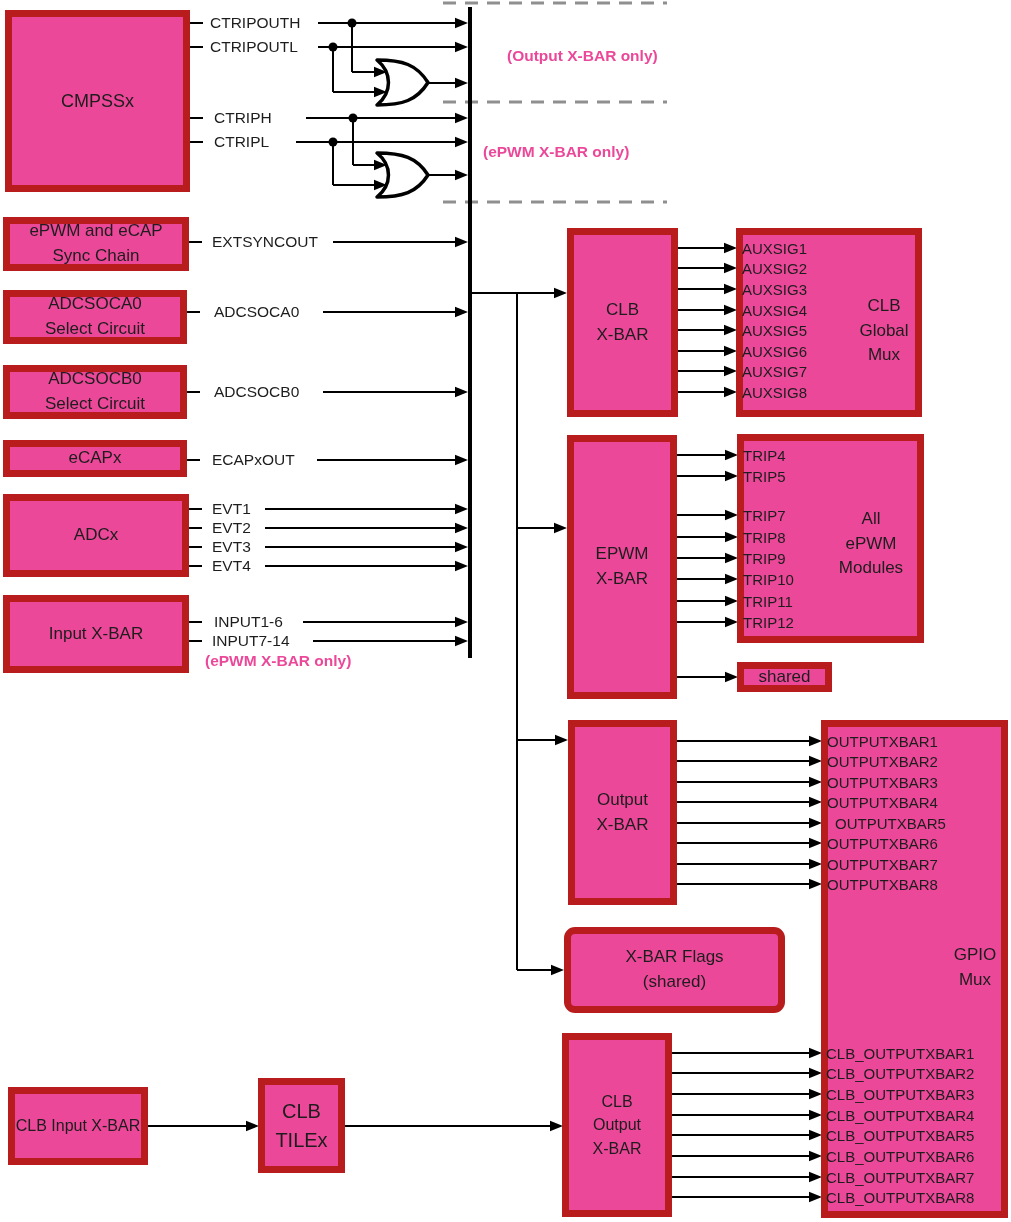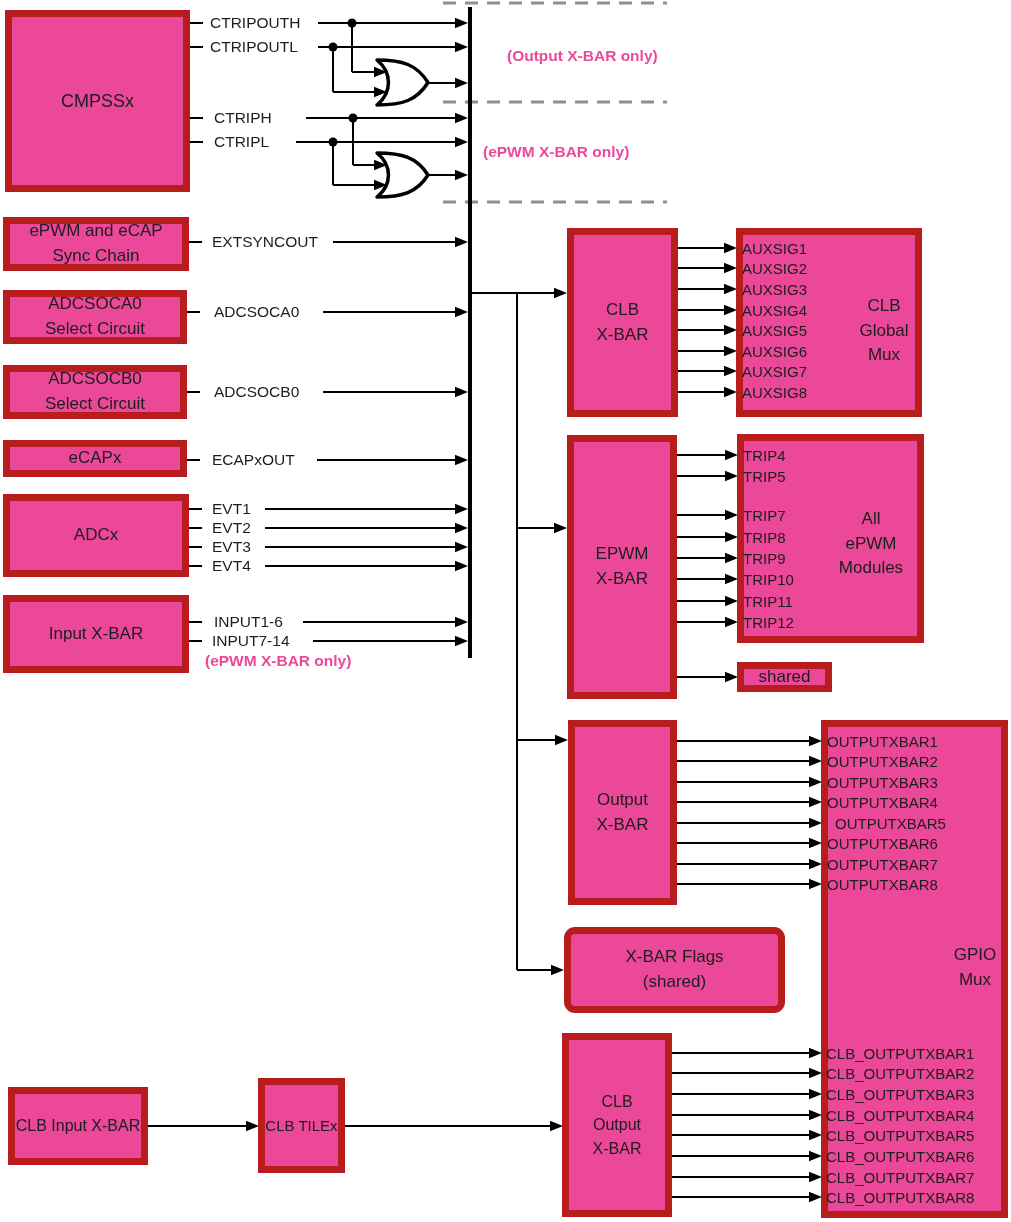--- a/index.html
+++ b/index.html
@@ -284,21 +284,21 @@
     <div class="box" style="left: 3px; top: 494px; width: 186px; height: 83px;">
       <span class="box-label" style="font-size: 17px;">ADCx</span>
     </div>
     <div class="box" style="left: 3px; top: 595px; width: 186px; height: 78px;">
       <span class="box-label" style="font-size: 17px;">Input X-BAR</span>
     </div>
     <div class="box" style="left: 8px; top: 1087px; width: 140px; height: 78px;">
       <span class="box-label" style="font-size: 16px;">CLB Input X-BAR</span>
     </div>
     <div class="box" style="left: 258px; top: 1078px; width: 87px; height: 95px;">
-      <span class="box-label" style="font-size: 15px;">CLB TILEx</span>
+      <span class="box-label" style="font-size: 20px;">CLB TILEx</span>
     </div>
     <div class="box" style="left: 567px; top: 228px; width: 111px; height: 189px;">
       <span class="box-label" style="font-size: 17px;">CLB
 X-BAR</span>
     </div>
     <div class="box" style="left: 567px; top: 435px; width: 110px; height: 264px;">
       <span class="box-label" style="font-size: 17px;">EPWM
 X-BAR</span>
     </div>
     <div class="box" style="left: 568px; top: 720px; width: 109px; height: 185px;">

